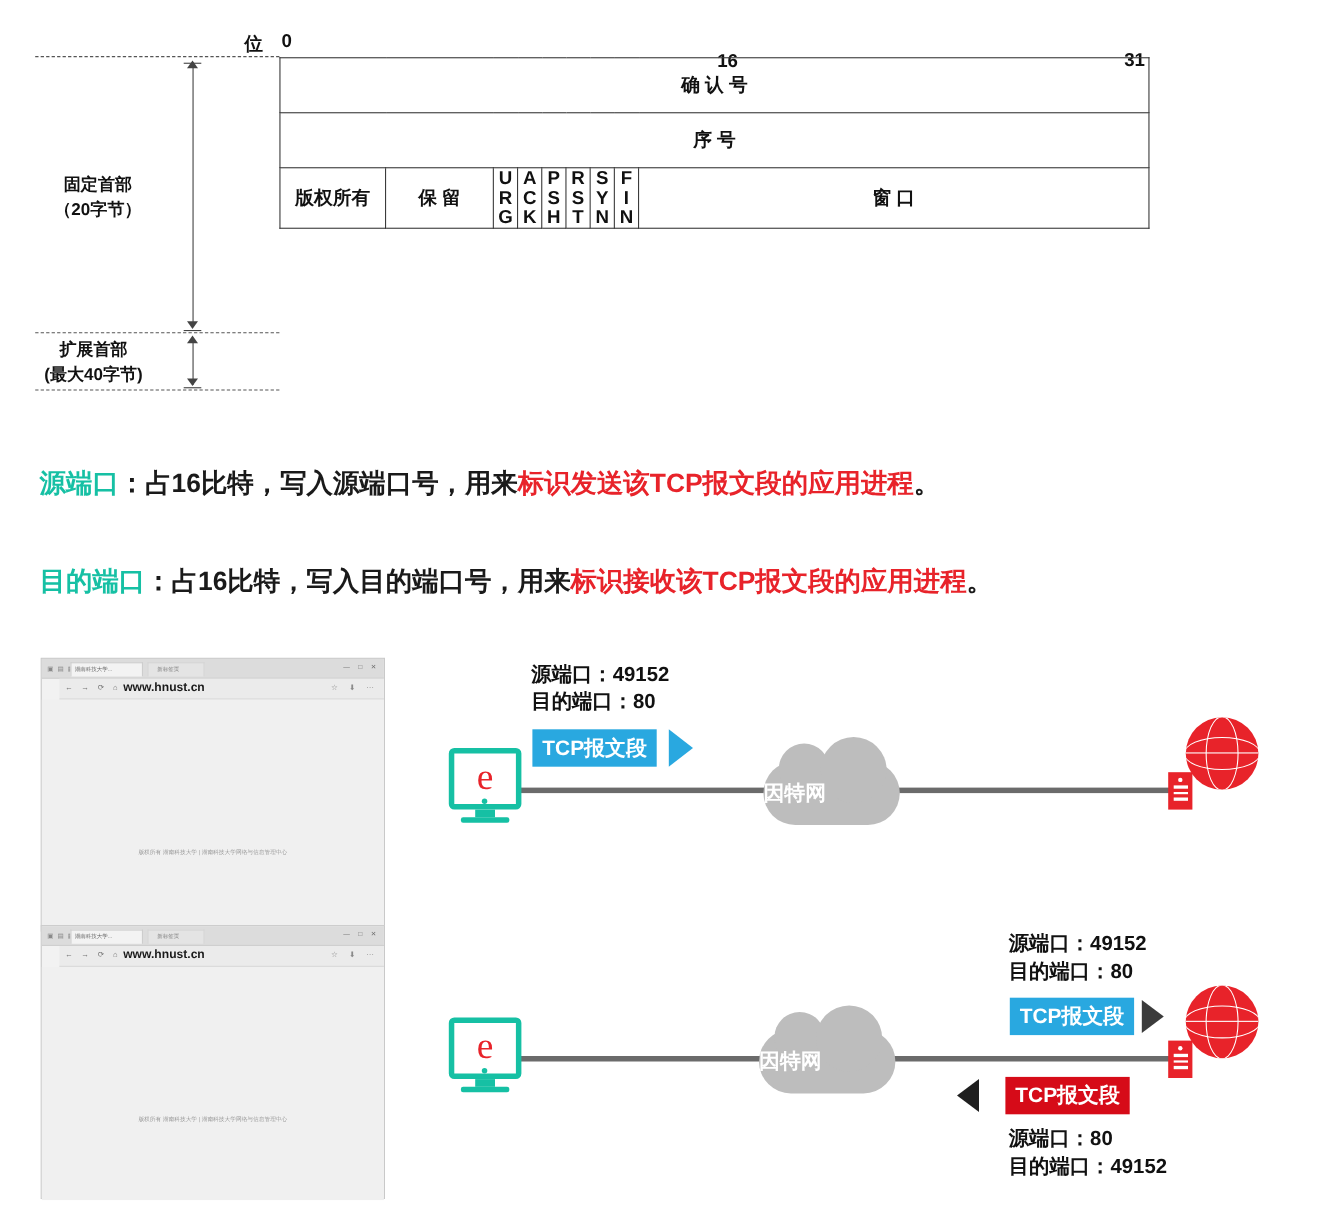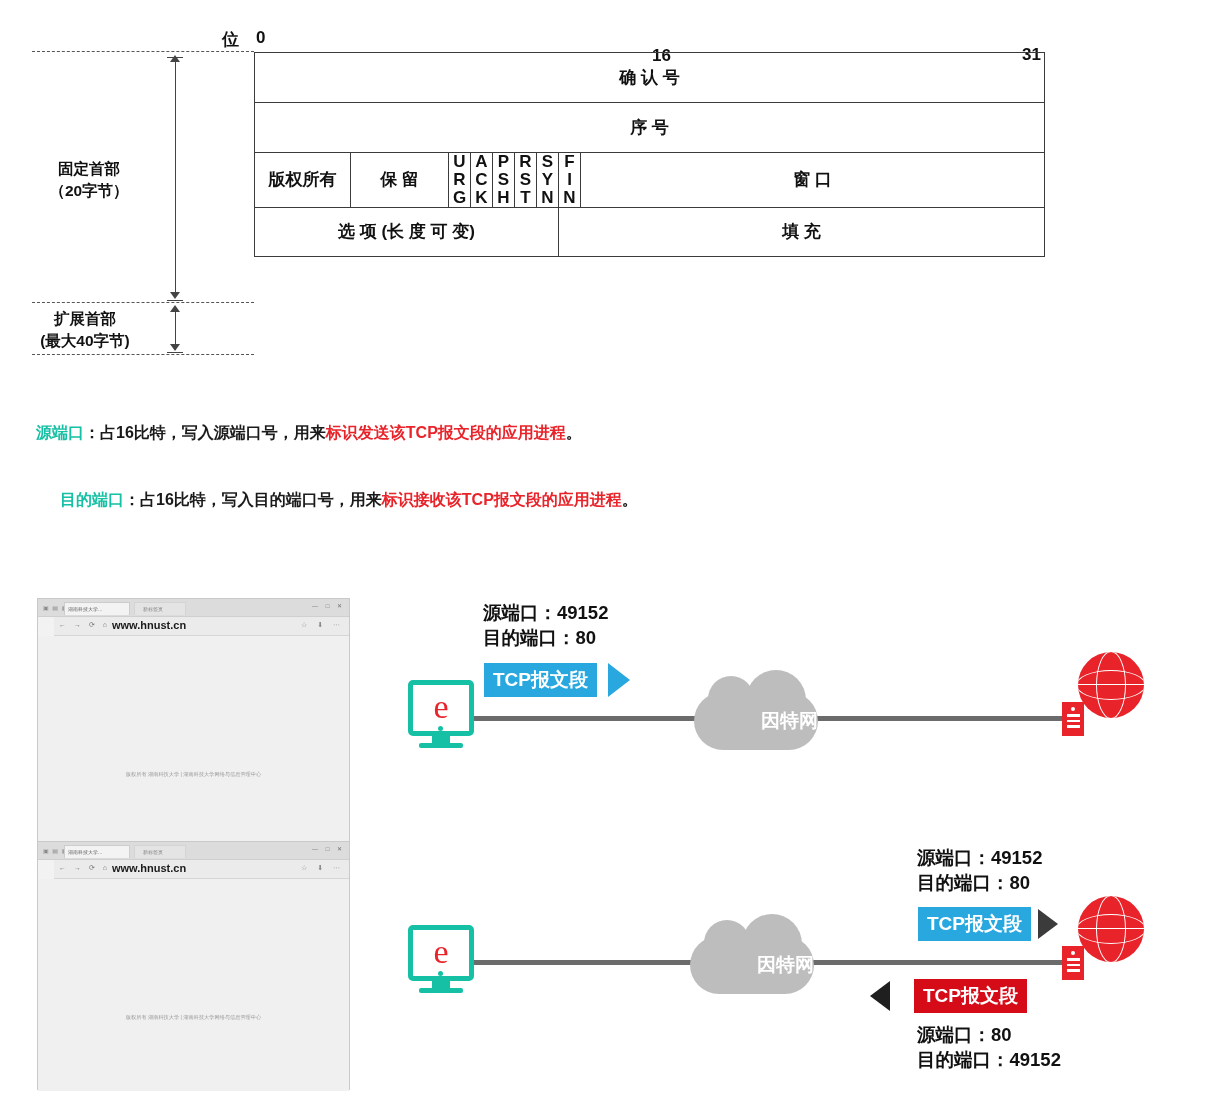--- a/index.html
+++ b/index.html
@@ -113,26 +113,26 @@
     line-height: 1.05;
     width: 22px;
     letter-spacing: 0;
     color: #111;
   }
   .flag-cell span { display: block; }
 
   
   .desc {
     position: absolute;
-    font-size: 16px;
+    font-size: 24px;
     font-weight: bold;
     white-space: nowrap;
   }
   .desc-1 { left: 36px; top: 423px; }
-  .desc-2 { left: 36px; top: 490px; margin-left: 24px; }
+  .desc-2 { left: 36px; top: 512px; }
   .t-teal { color: #16c0a4; }
   .t-red  { color: #e8232a; }
   .t-dark { color: #1a1a1a; }
 
   
   .browser {
     position: absolute;
     width: 313px;
     height: 249px;
     background: #f2f2f2;
@@ -285,21 +285,21 @@
 
   
   .cloud {
     position: absolute;
     width: 124px;
     height: 58px;
     background: #bdbdbd;
     border-radius: 29px;
     display: flex;
     align-items: center;
-    justify-content: flex-end;
+    justify-content: flex-start;
   }
   .cloud:before, .cloud:after {
     content: "";
     position: absolute;
     background: #bdbdbd;
     border-radius: 50%;
   }
   .cloud:before { width: 46px; height: 46px; left: 14px; top: -16px; }
   .cloud:after  { width: 60px; height: 60px; left: 52px; top: -22px; }
   .cloud-text {
@@ -474,24 +474,20 @@
         <span>Y</span>
         <span>N</span>
       </td>
       <td class="flag-cell">
         <span>F</span>
         <span>I</span>
         <span>N</span>
       </td>
       <td>窗 口</td>
     </tr>
-    <tr>
-      <td colspan="7" style="height:48px;">选 项 (长 度 可 变)</td>
-      <td colspan="2" style="height:48px;">填 充</td>
-    </tr>
   </tbody>
 </table>
 
 <div class="desc desc-1">
   <span class="t-teal">源端口</span><span class="t-dark">：</span><span class="t-dark">占16比特，写入源端口号，用来</span><span class="t-red">标识发送该TCP报文段的应用进程</span><span class="t-dark">。</span>
 </div>
 <div class="desc desc-2">
   <span class="t-teal">目的端口</span><span class="t-dark">：</span><span class="t-dark">占16比特，写入目的端口号，用来</span><span class="t-red">标识接收该TCP报文段的应用进程</span><span class="t-dark">。</span>
 </div>
 

